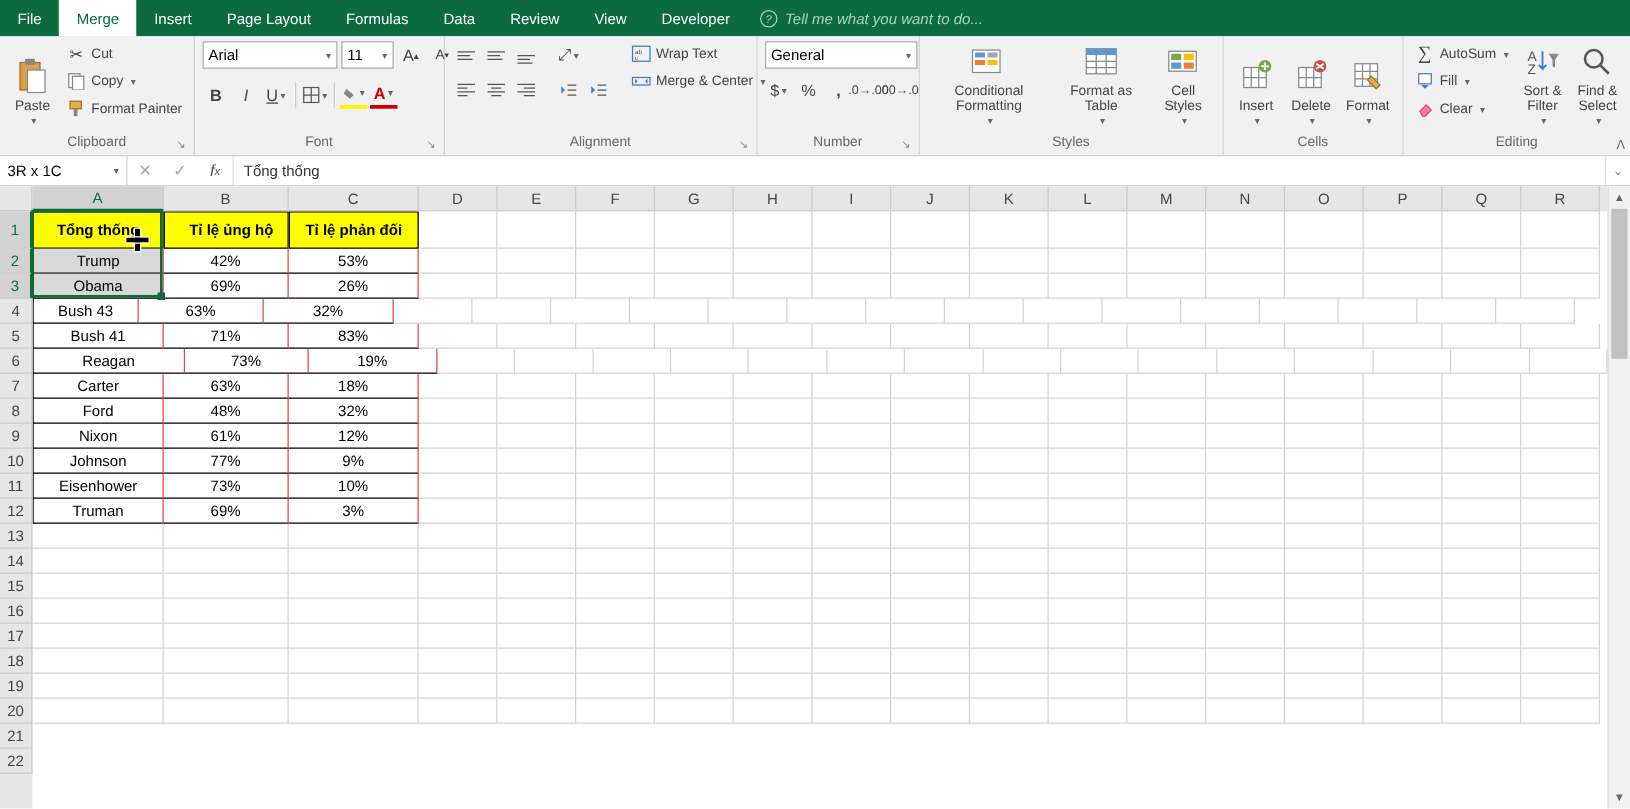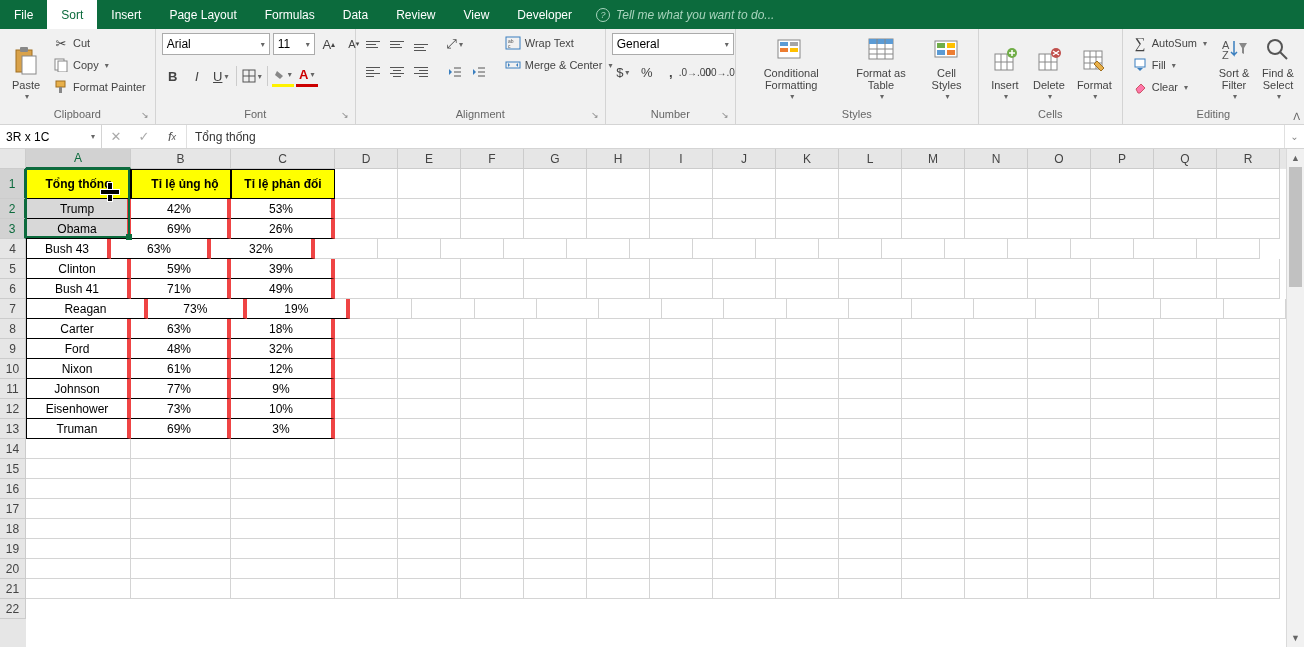--- a/index.html
+++ b/index.html
@@ -63,21 +63,21 @@
 .colhead { border-right: 1px solid #ccc; border-bottom: 1px solid #ccc; display: flex; align-items: center; justify-content: center; font-size: 12px; color: #444; }
 .colhead.sel { background: #d2d2d2; color: #0c6b3d; border-bottom: 2px solid #0c6b3d; }
 .rowheads { position: absolute; top: 20px; left: 0; width: 26px; bottom: 0; z-index: 2; background: #e6e6e6; }
 .rowhead { height: 20px; border-right: 1px solid #ccc; border-bottom: 1px solid #ccc; display: flex; align-items: center; justify-content: center; font-size: 12px; color: #444; }
 .rowhead.sel { background: #d2d2d2; color: #0c6b3d; border-right: 2px solid #0c6b3d; }
 .cells { position: absolute; top: 20px; left: 26px; right: 18px; bottom: 0; }
 .row { display: flex; height: 20px; }
 .cell { border-right: 1px solid #d4d4d4; border-bottom: 1px solid #d4d4d4; font-size: 12px; color: #000; display: flex; align-items: center; justify-content: center; font-family: Arial; padding: 0 3px; overflow: hidden; white-space: nowrap; }
 .row.hdr { height: 30px; }
 .row.hdr .cell.d { background: #ffff00; font-weight: bold; border: 1px solid #000; }
-.cell.d { border-right: 4px solid #ef4444; border-bottom: 1px solid #000; }
+.cell.d { border-right: 1px solid #ef4444; border-bottom: 1px solid #000; }
 .cell.d.firstcol { border-left: 1px solid #000; }
 .cell.sel { background: #d8d8d8; }
 .selection-box { position: absolute; border: 2px solid #0c6b3d; pointer-events: none; z-index: 5; }
 .selection-handle { position: absolute; width: 6px; height: 6px; background: #0c6b3d; bottom: -4px; right: -4px; }
 
 .cursor { position: absolute; z-index: 10; pointer-events: none; }
 .cursor .plus-o { width: 18px; height: 18px; position: relative; }
 .cursor .plus-o::before, .cursor .plus-o::after { content:""; position:absolute; background:#000; outline: 1px solid #fff; }
 .cursor .plus-o::before { left:7px; top:0; width:4px; height:18px; }
 .cursor .plus-o::after { top:7px; left:0; height:4px; width:18px; }
@@ -86,21 +86,21 @@
 .vscroll .up, .vscroll .down { height: 18px; display: flex; align-items:center; justify-content:center; font-size:9px; color:#666; }
 .vscroll .thumb { position:absolute; top:18px; left:2px; right:2px; height: 120px; background:#c1c1c1; }
 
 svg { display: block; }
 </style>
 </head>
 <body>
 
 <div class="titlebar">
   <div class="tab file">File</div>
-  <div class="tab active">Sort</div>
+  <div class="tab active">Merge</div>
   <div class="tab">Insert</div>
   <div class="tab">Page Layout</div>
   <div class="tab">Formulas</div>
   <div class="tab">Data</div>
   <div class="tab">Review</div>
   <div class="tab">View</div>
   <div class="tab">Developer</div>
   <div class="tellme">
     <span class="bulb">?</span>
     <span>Tell me what you want to do...</span>
@@ -606,43 +606,23 @@
         <div class="cell" style="width: 63px;"></div>
         <div class="cell" style="width: 63px;"></div>
         <div class="cell" style="width: 63px;"></div>
         <div class="cell" style="width: 63px;"></div>
         <div class="cell" style="width: 63px;"></div>
         <div class="cell" style="width: 63px;"></div>
         <div class="cell" style="width: 63px;"></div>
         <div class="cell" style="width: 63px;"></div>
       </div>
       <div class="row">
-        <div class="cell d firstcol" style="width: 105px;">Clinton</div>
-        <div class="cell d" style="width: 100px;">59%</div>
-        <div class="cell d" style="width: 104px;">39%</div>
-        <div class="cell" style="width: 63px;"></div>
-        <div class="cell" style="width: 63px;"></div>
-        <div class="cell" style="width: 63px;"></div>
-        <div class="cell" style="width: 63px;"></div>
-        <div class="cell" style="width: 63px;"></div>
-        <div class="cell" style="width: 63px;"></div>
-        <div class="cell" style="width: 63px;"></div>
-        <div class="cell" style="width: 63px;"></div>
-        <div class="cell" style="width: 63px;"></div>
-        <div class="cell" style="width: 63px;"></div>
-        <div class="cell" style="width: 63px;"></div>
-        <div class="cell" style="width: 63px;"></div>
-        <div class="cell" style="width: 63px;"></div>
-        <div class="cell" style="width: 63px;"></div>
-        <div class="cell" style="width: 63px;"></div>
-      </div>
-      <div class="row">
         <div class="cell d firstcol" style="width: 105px;">Bush 41</div>
         <div class="cell d" style="width: 100px;">71%</div>
-        <div class="cell d" style="width: 104px;">49%</div>
+        <div class="cell d" style="width: 104px;">83%</div>
         <div class="cell" style="width: 63px;"></div>
         <div class="cell" style="width: 63px;"></div>
         <div class="cell" style="width: 63px;"></div>
         <div class="cell" style="width: 63px;"></div>
         <div class="cell" style="width: 63px;"></div>
         <div class="cell" style="width: 63px;"></div>
         <div class="cell" style="width: 63px;"></div>
         <div class="cell" style="width: 63px;"></div>
         <div class="cell" style="width: 63px;"></div>
         <div class="cell" style="width: 63px;"></div>

